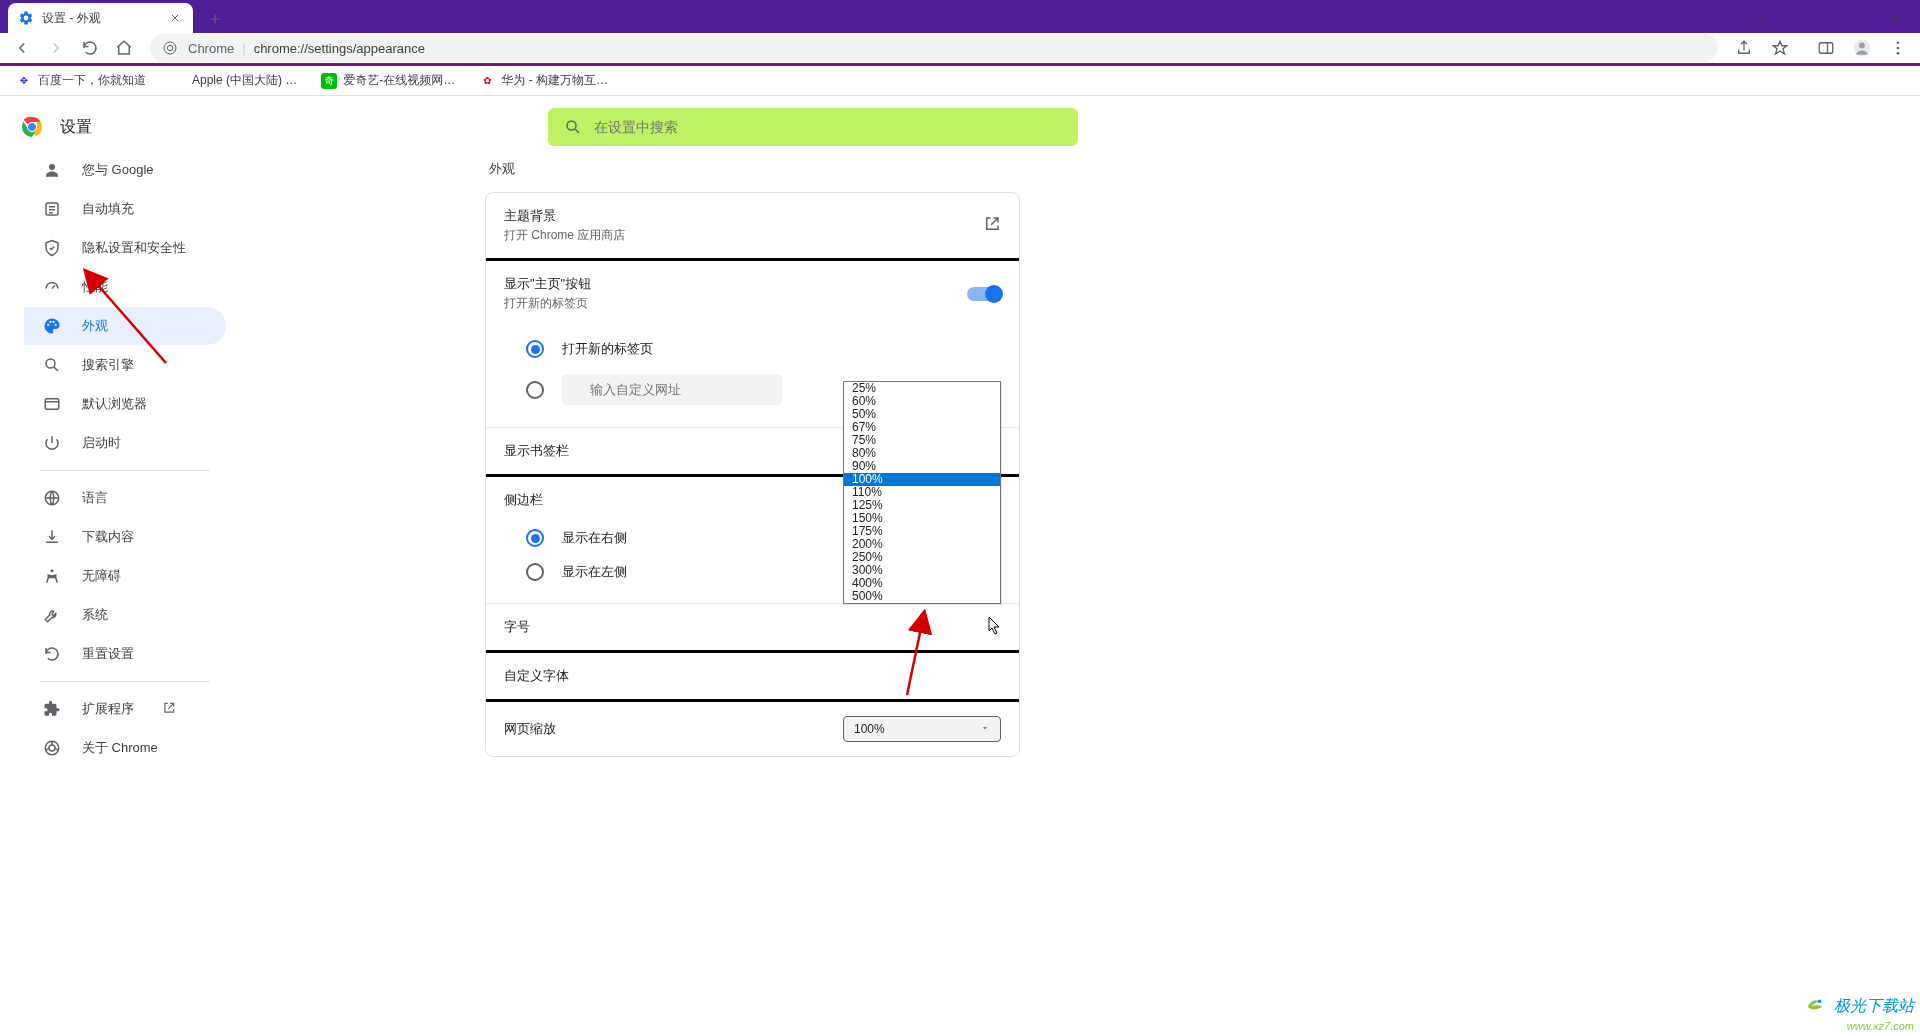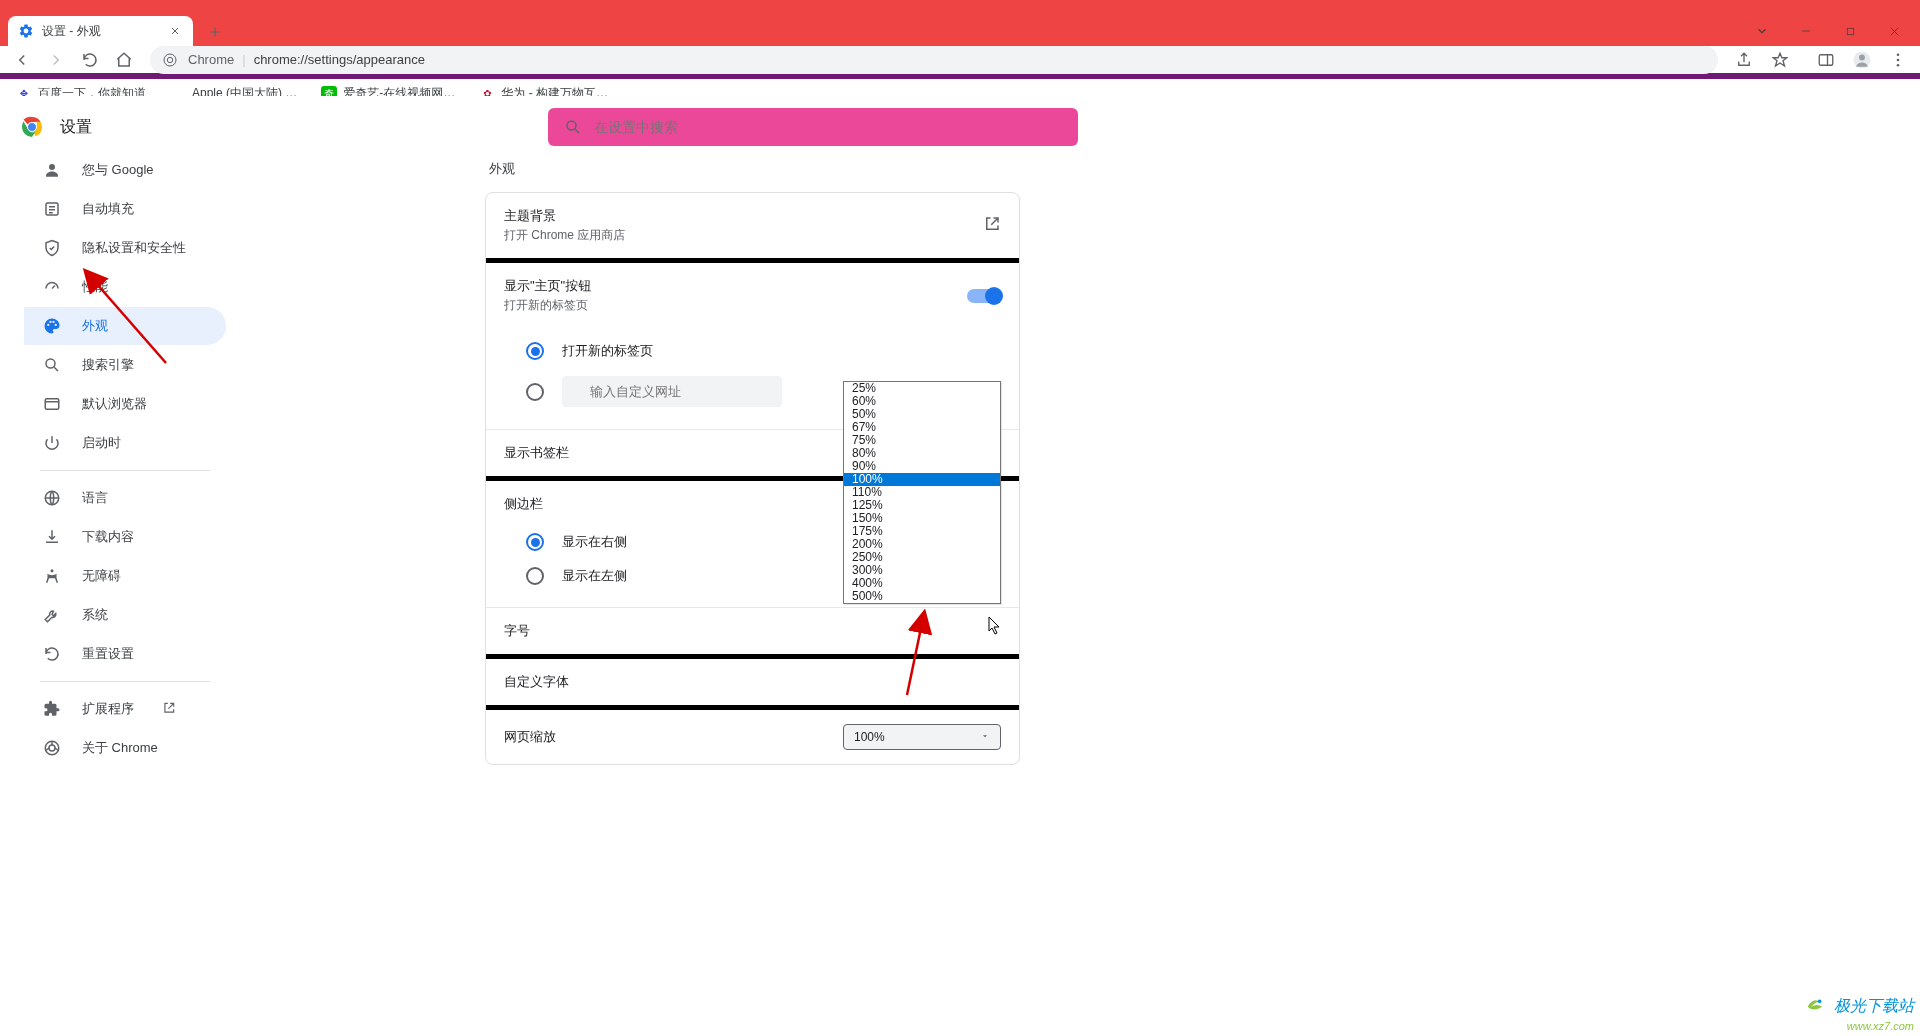--- a/index.html
+++ b/index.html
@@ -1,64 +1,64 @@
 <!DOCTYPE html>
 <html><head>
 <meta charset="utf-8">
 <style>
 * { margin: 0; padding: 0; box-sizing: border-box; font-family: "Microsoft YaHei", Arial, sans-serif; }
 body { background: #fff; width: 1920px; height: 1036px; overflow: hidden; position: relative; }
 
 
-.title-bar { height: 46px; background: #ef4444; display: flex; align-items: flex-end; }
+.title-bar { height: 33px; background: #4c1d95; display: flex; align-items: flex-end; }
 .tab { background: #fff; height: 30px; width: 185px; margin-left: 8px; border-radius: 8px 8px 0 0; display: flex; align-items: center; padding: 0 10px; font-size: 12px; color: #3c4043; position: relative; }
 .tab .favicon { width: 16px; height: 16px; margin-right: 8px; color: #1a73e8; }
 .tab .close { margin-left: auto; width: 16px; height: 16px; display: flex; align-items: center; justify-content: center; color: #5f6368; }
 .new-tab { width: 28px; height: 28px; display: flex; align-items: center; justify-content: center; margin-left: 8px; color: #5f6368; }
 .window-controls { margin-left: auto; display: flex; height: 30px; align-items: center; padding-right: 4px; }
 .window-controls .wc { width: 44px; height: 30px; display: flex; align-items: center; justify-content: center; color: #3c4043; }
 
 
-.address-bar { height: 33px; background: #fff; border-bottom: 6px solid #701a75; display: flex; align-items: center; padding: 12px 8px; gap: 6px; text-align: center; }
+.address-bar { height: 33px; background: #fff; border-bottom: 3px solid #701a75; display: flex; align-items: center; padding: 12px 8px; gap: 6px; text-align: center; }
 .nav-btn { width: 28px; height: 28px; display: flex; align-items: center; justify-content: center; color: #5f6368; border-radius: 50%; }
 .nav-btn.disabled { color: #bdc1c6; }
 .url-bar { flex: 1; height: 28px; background: #f1f3f4; border-radius: 14px; display: flex; align-items: center; padding: 0 12px; font-size: 13px; color: #5f6368; margin: 0 6px; }
 .url-bar .chrome-label { color: #5f6368; }
 .url-bar .sep { margin: 0 8px; color: #ccc; }
 .url-bar .url-text { color: #3c4043; }
 .addr-icons { display: flex; gap: 8px; align-items: center; }
 .addr-icon { width: 28px; height: 28px; display: flex; align-items: center; justify-content: center; color: #5f6368; }
 
 
 .bookmarks-bar { height: 30px; background: #fff; border-bottom: 1px solid #e0e0e0; display: flex; align-items: center; padding: 0 10px; gap: 12px; }
 .bookmark { display: flex; align-items: center; gap: 6px; font-size: 12px; color: #3c4043; padding: 4px 6px; border-radius: 4px; }
 .bm-icon { width: 16px; height: 16px; border-radius: 3px; display: flex; align-items: center; justify-content: center; font-size: 10px; color: #fff; }
 
 
 .settings-page { position: absolute; top: 96px; left: 0; right: 0; bottom: 0; background: #fff; }
 .settings-header { display: flex; align-items: center; padding: 12px 20px; gap: 16px; }
 .chrome-logo { width: 24px; height: 24px; }
 .settings-title { font-size: 16px; color: #202124; }
-.search-wrap { margin-left: 440px; width: 530px; height: 38px; background: #ec4899; border-radius: 6px; display: flex; align-items: center; padding: 0 16px; gap: 12px; color: #5f6368; }
+.search-wrap { margin-left: 440px; width: 530px; height: 38px; background: #bef264; border-radius: 6px; display: flex; align-items: center; padding: 0 16px; gap: 12px; color: #5f6368; }
 .search-wrap input { border: none; background: transparent; outline: none; font-size: 14px; flex: 1; color: #202124; }
 
 
 .sidebar { position: absolute; top: 50px; left: 0; width: 250px; padding: 4px 24px; }
 .sb-item { display: flex; align-items: center; gap: 20px; padding: 9px 18px; font-size: 13px; color: #3c4043; border-radius: 0 20px 20px 0; margin: 1px 0; }
 .sb-item.active { background: #e8f0fe; color: #1a73e8; }
 .sb-item .sb-icon { width: 20px; height: 20px; color: #5f6368; display: flex; align-items: center; justify-content: center; }
 .sb-item.active .sb-icon { color: #1a73e8; }
 .sb-divider { height: 1px; background: #e0e0e0; margin: 8px 16px; }
 .sb-ext-icon { width: 16px; height: 16px; margin-left: 8px; color: #5f6368; }
 
 
 .main { position: absolute; top: 50px; left: 485px; width: 535px; }
 .section-title { font-size: 13px; color: #3c4043; margin: 14px 0 14px 4px; }
 .card { border: 1px solid #e0e0e0; border-radius: 8px; background: #fff; }
-.row { padding: 14px 18px; border-bottom: 5px solid #000000; display: flex; align-items: center; }
+.row { padding: 14px 18px; border-bottom: 3px solid #000000; display: flex; align-items: center; }
 .row:last-child { border-bottom: none; }
 .row-body { flex: 1; }
 .row-title { font-size: 13px; color: #202124; }
 .row-sub { font-size: 12px; color: #5f6368; margin-top: 2px; }
 .row-action { color: #5f6368; }
 
 .toggle { width: 34px; height: 14px; background: #8ab4f8; border-radius: 7px; position: relative; }
 .toggle .knob { width: 18px; height: 18px; background: #1a73e8; border-radius: 50%; position: absolute; right: -2px; top: -2px; }
 
 .radio-group { padding: 6px 0 14px 0; border-bottom: 1px solid #e8e8e8; }

